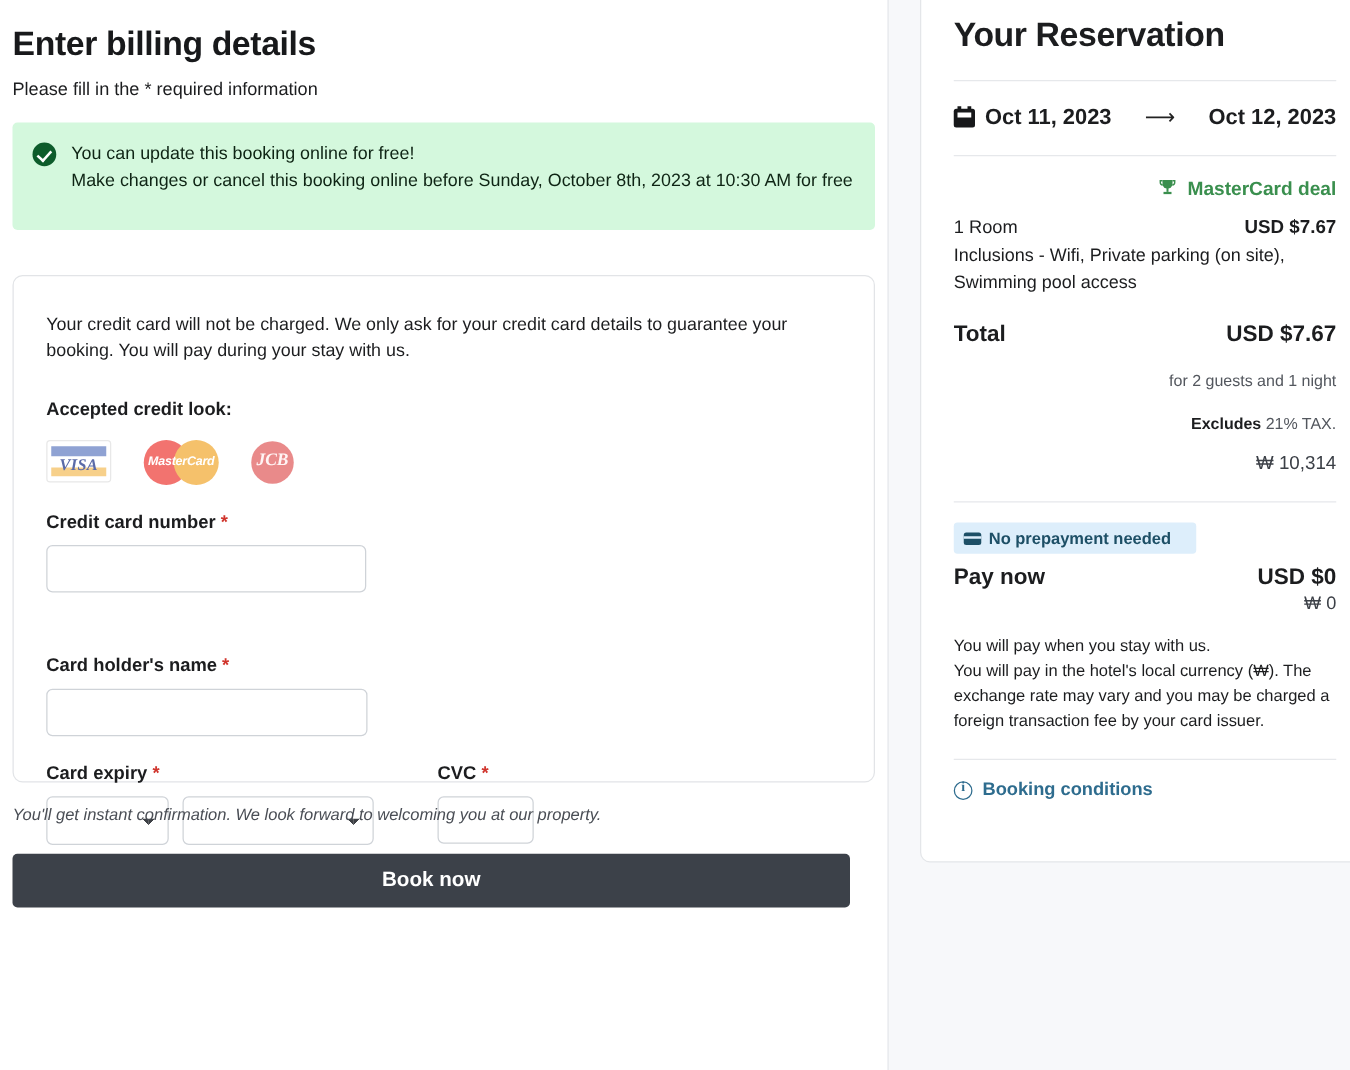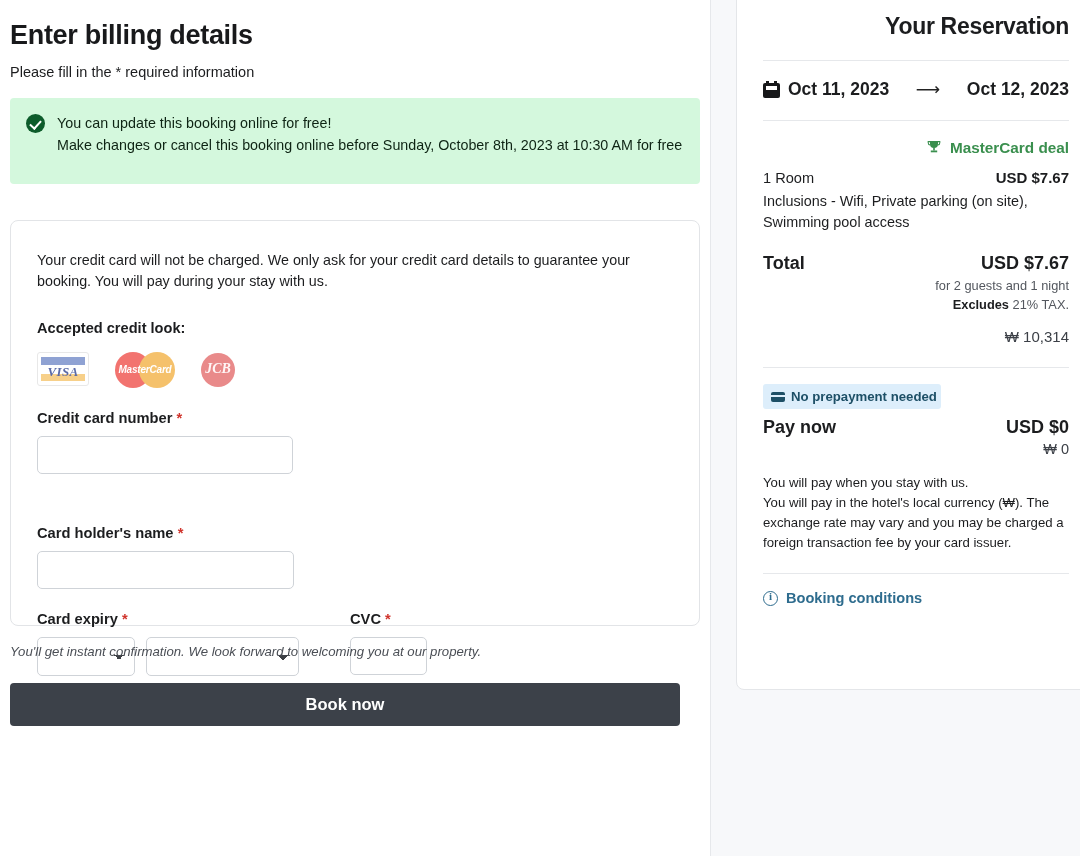--- a/index.html
+++ b/index.html
@@ -154,21 +154,21 @@
     border-left: 1px solid #e6e8eb;
   }
   .res-panel {
     position: absolute; left: 736px; top: -8px;
     width: 360px; height: 698px;
     background: #ffffff;
     border: 1px solid #e4e6e9;
     border-radius: 8px;
     padding: 0 26px;
   }
-  .res-title { font-size: 23px; font-weight: bold; margin-top: 20px; letter-spacing:-0.3px;text-align:right; }
+  .res-title { font-size: 27px; font-weight: bold; margin-top: 20px; letter-spacing:-0.3px; }
   .hr { height:1px; background:#e6e8eb; margin: 20px 0 0 0; }
 
   .dates { display:flex; align-items:center; margin-top: 18px; font-size:17.5px; font-weight:bold; }
   .cal-icon { width:17px; height:17px; position:relative; margin-right:8px; flex:0 0 auto; }
   .cal-icon .cal-body { position:absolute; left:0; top:2px; width:17px; height:15px; background:#17181a; border-radius:2px; }
   .cal-icon .cal-t1 { position:absolute; left:3px; top:0; width:3px; height:4px; background:#17181a; }
   .cal-icon .cal-t2 { position:absolute; left:11px; top:0; width:3px; height:4px; background:#17181a; }
   .cal-icon .cal-in { position:absolute; left:3px; top:5px; width:11px; height:4px; background:#ffffff; }
   .arrow { flex:1; text-align:center; font-size:17px; font-weight:normal; color:#222; }
   .date-out { }
@@ -177,30 +177,30 @@
   .trophy { display:inline-block; margin-right:5px; vertical-align:-1px; }
 
   .price-row { display:flex; justify-content:space-between; align-items:baseline; margin-top: 12px; }
   .room-label { font-size:14.6px; }
   .room-price { font-size:15px; font-weight:bold; }
   .inclusions { font-size:14.4px; line-height:21px; margin-top: 5px; }
 
   .total-row { display:flex; justify-content:space-between; align-items:baseline; margin-top: 20px; }
   .total-label { font-size:18px; font-weight:bold; }
   .total-price { font-size:18px; font-weight:bold; }
-  .sub-right { text-align:right; font-size:12.8px; color:#53575e; margin-top: 4px; }
+  .sub-right { text-align:right; font-size:12.8px; color:#53575e; margin-top: 19px; }
   .sub-right b { color:#1c1d1f; }
   .krw-row { text-align:right; font-size:15px; color:#3c4047; margin-top: 16px; }
 
   .hr2 { height:1px; background:#e6e8eb; margin-top: 22px; }
 
   .badge {
     display:inline-flex; align-items:center; gap:6px;
     background:#ddeefb; color:#1d4f66; border-radius:3px;
-    padding: 5px 4px 5px 8px; font-size:13.2px; font-weight:bold;
+    padding: 5px 20px 5px 8px; font-size:13.2px; font-weight:bold;
     margin-top: 16px;
   }
   .cc-icon { width:14px; height:10px; border-radius:2px; background:#1d4f66; position:relative; flex:0 0 auto; }
   .cc-icon::after { content:""; position:absolute; left:0; top:3px; width:14px; height:2px; background:#ddeefb; }
 
   .paynow-row { display:flex; justify-content:space-between; align-items:baseline; margin-top: 8px; }
   .paynow-label { font-size:18px; font-weight:bold; }
   .paynow-price { font-size:18px; font-weight:bold; }
   .paynow-krw { text-align:right; font-size:14.5px; color:#3c4047; margin-top: 3px; }
 

